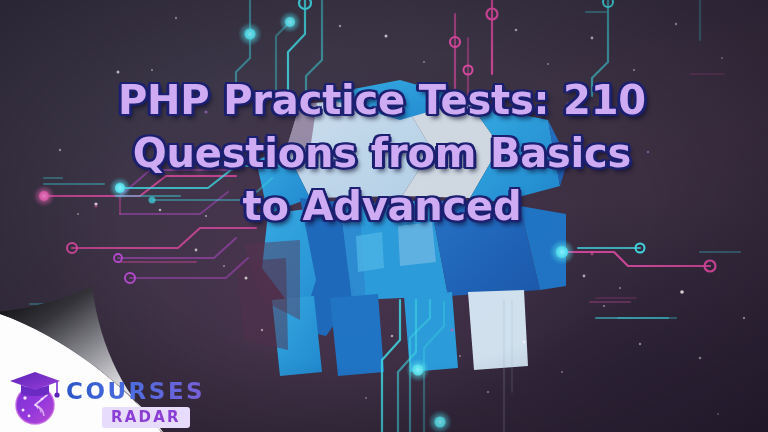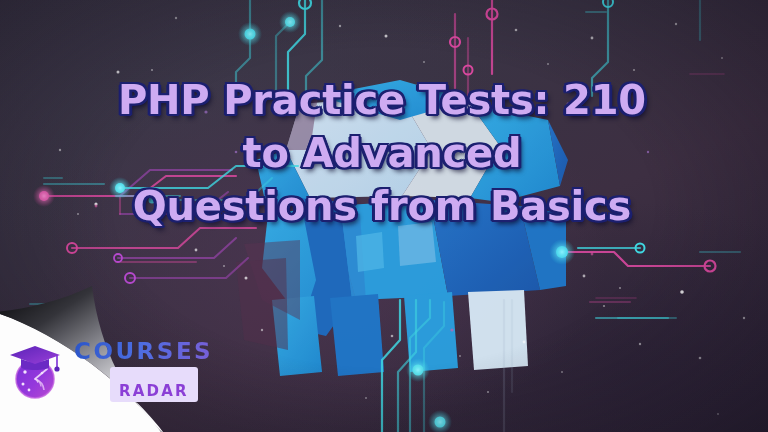--- a/index.html
+++ b/index.html
@@ -47,35 +47,35 @@
     white-space:nowrap;
   }
 
   
   .curl-white{
     position:absolute;left:-4px;bottom:-4px;width:212px;height:168px;z-index:30;
   }
 
   
   .logo{
-    position:absolute;left:10px;bottom:30px;z-index:50;
-    display:flex;align-items:flex-end;gap:8px;
+    position:absolute;left:10px;bottom:4px;z-index:50;
+    display:flex;align-items:flex-end;gap:0;
   }
   .logo-mark{width:56px;height:62px;flex:0 0 auto;}
   .logo-text{display:flex;flex-direction:column;align-items:flex-start;line-height:1;}
   .logo-courses{
     font-family:"DejaVu Sans",sans-serif;
     font-weight:700;font-size:23px;letter-spacing:2.5px;
     background:linear-gradient(100deg,#2b55c8 0%,#4b6de0 45%,#7a5fd8 100%);
     -webkit-background-clip:text;background-clip:text;color:transparent;
   }
   .logo-radar-box{
     margin-top:4px;margin-left:36px;
     background:#e7dcfb;border-radius:3px;
-    padding:16px 9px 3px 9px;
+    padding:2px 9px 3px 9px;
   }
   .logo-radar{
     font-family:"DejaVu Sans",sans-serif;
     font-weight:700;font-size:15px;letter-spacing:2.2px;
     color:#8b3fd6;
   }
 </style>
 </head>
 <body>
 
@@ -291,22 +291,22 @@
   <svg class="curl-white" viewBox="0 0 212 168">
 
     <path d="M0 0 C0 0 8 110 118 168 L0 168 Z" fill="#ffffff" opacity="0"></path>
     <path d="M-2 44 C58 62 132 116 168 168 L-2 168 Z" fill="#fdfdfd"></path>
 
     <path d="M-2 44 C60 64 134 118 170 168 C130 130 104 82 96 18 C62 34 26 42 -2 44 Z" fill="url(#curlG)"></path>
   </svg>
 
   <div class="title-wrap">
     <span class="title-line">PHP Practice Tests: 210</span>
+    <span class="title-line">Questions from Basics</span>
     <span class="title-line">to Advanced</span>
-    <span class="title-line">Questions from Basics</span>
   </div>
 
   <div class="logo">
     <svg class="logo-mark" viewBox="0 0 56 62">
       <defs>
         <linearGradient id="radG" x1="0" y1="0" x2="1" y2="1">
           <stop offset="0" stop-color="#7b2fd6"></stop>
           <stop offset="55%" stop-color="#9438dc"></stop>
           <stop offset="100%" stop-color="#b84ad0"></stop>
         </linearGradient>

